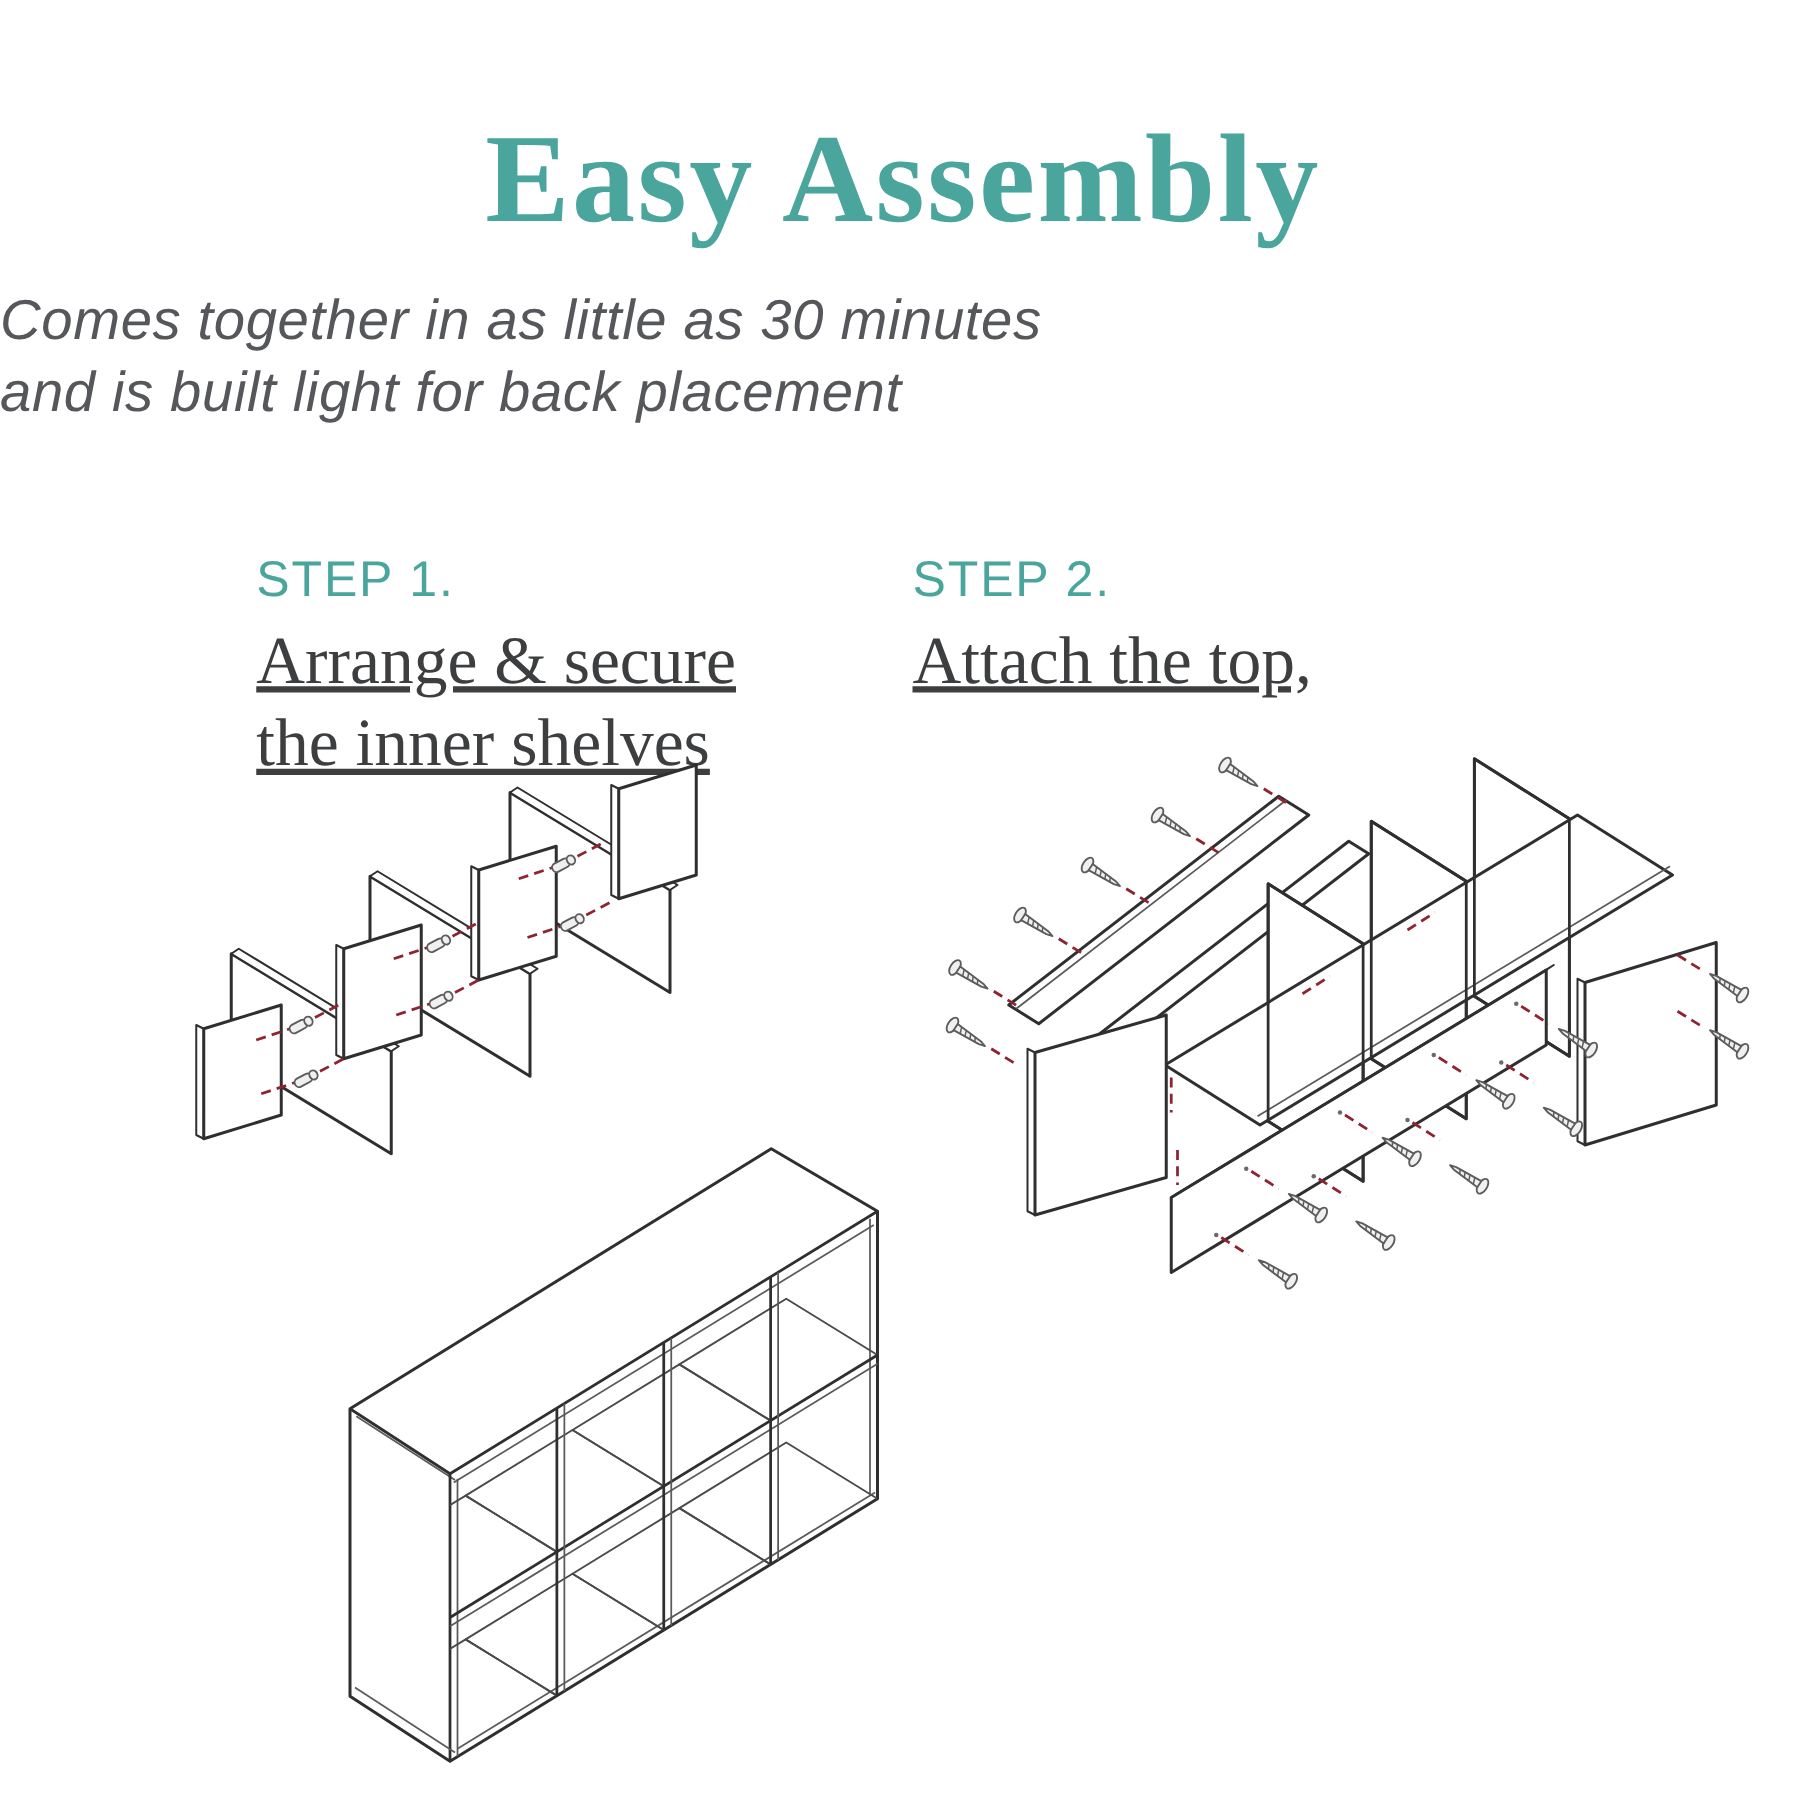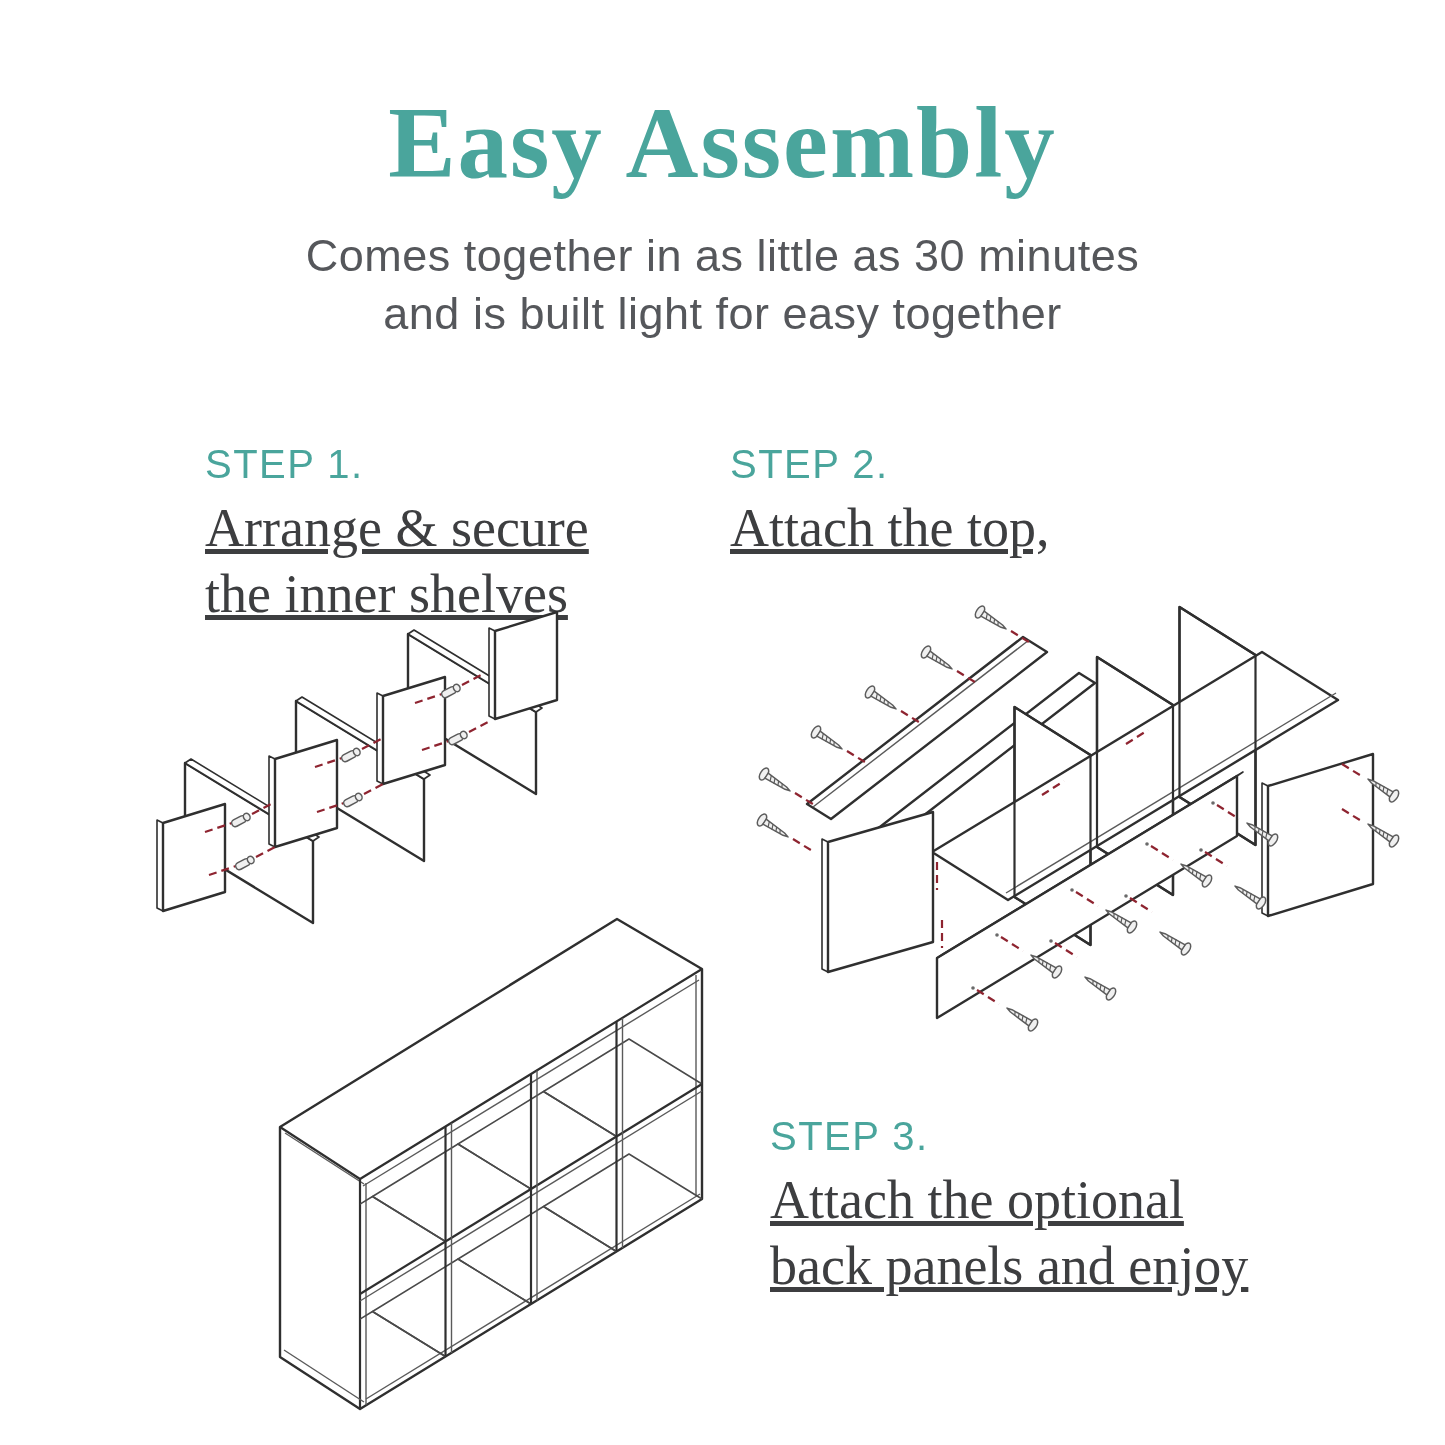--- a/index.html
+++ b/index.html
@@ -13,22 +13,22 @@
   .canvas{
     position:relative;width:1445px;height:1445px;background:#ffffff;
     font-family:"Liberation Sans",sans-serif;overflow:hidden;margin-top:24px;
   }
   .title{
     position:absolute;top:66px;left:0;width:100%;text-align:center;
     font-family:"Liberation Serif",serif;font-weight:700;
     font-size:101px;line-height:1.05;color:var(--accent);letter-spacing:2px;
   }
   .subtitle{
-    position:absolute;top:203px;left:0;width:100%;text-align:center;
-    font-size:45px;line-height:1.28;color:var(--subtitle-text);letter-spacing:0.5px;
+    position:absolute;top:203px;left:0;width:100%;
+    font-size:45px;line-height:1.28;color:var(--subtitle-text);letter-spacing:0.5px;font-style:italic;
   }
   .step{position:absolute;}
   .step--1{left:205px;top:420px;}
   .step--2{left:730px;top:420px;}
   .step--3{left:770px;top:1092px;}
   .step-label{
     font-size:40px;font-weight:400;color:var(--accent);
     letter-spacing:1.5px;line-height:1;
   }
   .step-text{
@@ -53,45 +53,38 @@
 </style>
 </head>
 <body>
 
 <div class="canvas">
 
   <div class="title">Easy Assembly</div>
 
   <div class="subtitle">
     <div>Comes together in as little as 30 minutes</div>
-    <div>and is built light for easy together</div>
+    <div>and is built light for back placement</div>
   </div>
 
   <div class="step step--1">
     <div class="step-label">STEP 1.</div>
     <div class="step-text">
       <div>Arrange &amp; secure</div>
       <div>the inner shelves</div>
     </div>
   </div>
 
   <div class="step step--2">
     <div class="step-label">STEP 2.</div>
     <div class="step-text">
       <div>Attach the top,</div>
     </div>
   </div>
 
-  <div class="step step--3">
-    <div class="step-label">STEP 3.</div>
-    <div class="step-text">
-      <div>Attach the optional</div>
-      <div>back panels and enjoy</div>
-    </div>
-  </div>
 
   <svg class="diagram diagram--1" viewBox="0 0 492 392" role="img" aria-label="Exploded isometric view of inner shelf panels joined by dowels">
     <defs>
       <g id="longPanel">
         <path class="panel" d="M0,0 L128,78 L128,160 L0,82 Z"></path>
         <path class="panel-thin" d="M0,0 L6,-4 L134,74 L128,78 Z"></path>
       </g>
       <g id="sqPanel">
         <path class="panel-thin" d="M0,0 L-6,-3 L-6,85 L0,88 Z"></path>
         <path class="panel" d="M0,0 L62,-19 L62,69 L0,88 Z"></path>

